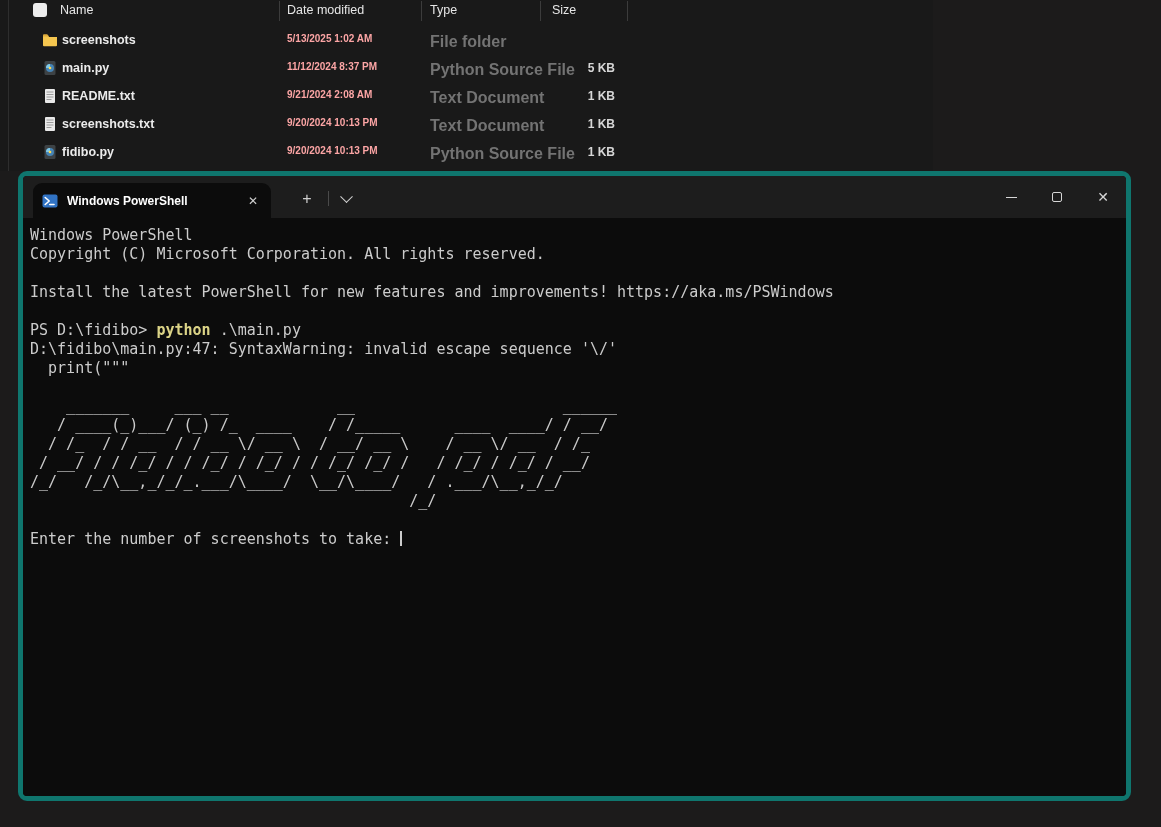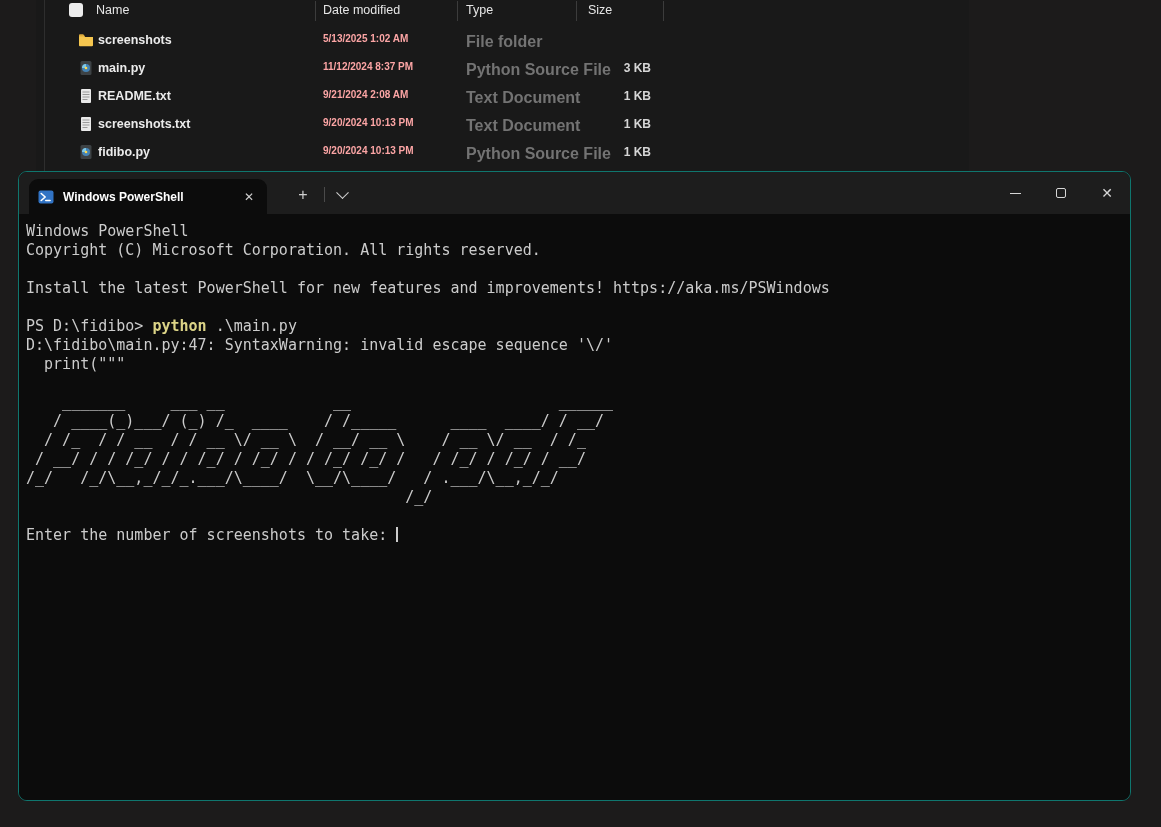--- a/index.html
+++ b/index.html
@@ -1,36 +1,36 @@
 <!DOCTYPE html>
 <html><head>
 <meta charset="utf-8">
 <style>
   * { margin:0; padding:0; box-sizing:border-box; }
   html,body { width:1161px; height:827px; overflow:hidden; }
   body { background:#1c1b1b; font-family:"Liberation Sans", sans-serif; position:relative; }
 
   
-  .explorer { position:absolute; left:0; top:0; width:933px; height:171px; background:#191919;margin-left:36px; }
+  .explorer { position:absolute; left:0; top:0; width:933px; height:171px; background:#191919; }
   .explorer-edge { position:absolute; left:8px; top:0; width:1px; height:171px; background:#2e2e2e; }
   .ex-header { position:absolute; left:0; top:0; height:23px; width:100%; }
   .ex-header .hcell { position:absolute; top:3px; color:#e6e6e6; font-size:12.5px; }
   .hdiv { position:absolute; top:1px; width:1px; height:20px; background:#3c3c3c; }
   .checkbox { position:absolute; left:33px; top:3px; width:14px; height:14px; background:#ededed; border-radius:3px; }
   .ex-rows { position:absolute; left:0; top:26px; width:100%;font-weight:bold; }
   .ex-row { position:relative; height:28px; width:100%; }
   .ex-row .icon { position:absolute; left:42px; top:6px; width:16px; height:16px; }
   .ex-row .name { position:absolute; left:62px; top:7px; color:#ebebeb; font-size:12.5px; }
   .ex-row .date { position:absolute; left:287px; top:7px; color:#fca5a5; font-size:10px; }
   .ex-row .type { position:absolute; left:430px; top:7px; color:#737373; font-size:16px; }
   .ex-row .size { position:absolute; left:540px; top:7px; width:75px; text-align:right; color:#d6d6d6; font-size:12px; }
 
   
   .term-window { position:absolute; left:18px; top:171px; width:1113px; height:630px;
-    background:#0c0c0c; border:1px solid #0f766e; border-radius:9px; overflow:hidden; }
+    background:#0c0c0c; border:5px solid #0f766e; border-radius:9px; overflow:hidden; }
   .titlebar { position:absolute; left:0; top:0; width:100%; height:42px; background:#1d1d1d; }
   .tab { position:absolute; left:10px; top:7px; width:238px; height:35px; background:#0c0c0c;
     border-radius:9px 9px 0 0; display:flex; align-items:center; }
   .tab-icon { width:16px; height:16px; margin-left:9px; flex:0 0 auto; }
   .tab-label { margin-left:9px; color:#ffffff; font-size:12px; font-weight:bold; flex:1 1 auto;
     white-space:nowrap; overflow:hidden; }
   .tab-close { width:26px; height:22px; margin-right:5px; color:#cfcfcf; font-size:12px;
     display:flex; align-items:center; justify-content:center; border-radius:4px; }
   .newtab-btn { position:absolute; left:269px; top:10px; width:30px; height:26px; color:#cfcfcf;
     font-size:16px; display:flex; align-items:center; justify-content:center; border-radius:4px; font-weight:300; }
@@ -92,21 +92,21 @@
         <svg viewBox="0 0 16 16" width="16" height="16">
             <rect x="2.5" y="1" width="11" height="14" rx="1.5" fill="#3d4245"></rect>
             <circle cx="8" cy="8" r="4" fill="#4584b6"></circle>
             <path d="M8 4a4 4 0 0 0-4 4h4z" fill="#7fc9e8"></path>
             <circle cx="8" cy="8" r="1.3" fill="#ffd94d"></circle>
           </svg>
       </span>
       <span class="name">main.py</span>
       <span class="date">11/12/2024 8:37 PM</span>
       <span class="type">Python Source File</span>
-      <span class="size">3 KB</span>
+      <span class="size">5 KB</span>
     </div>
 
     <div class="ex-row">
       <span class="icon">
         <svg viewBox="0 0 16 16" width="16" height="16">
             <rect x="3" y="1" width="10" height="14" rx="1" fill="#e9e9e9"></rect>
             <g stroke="#9a9a9a" stroke-width="1">
               <line x1="4.5" y1="4" x2="11.5" y2="4"></line>
               <line x1="4.5" y1="6.5" x2="11.5" y2="6.5"></line>
               <line x1="4.5" y1="9" x2="11.5" y2="9"></line>

